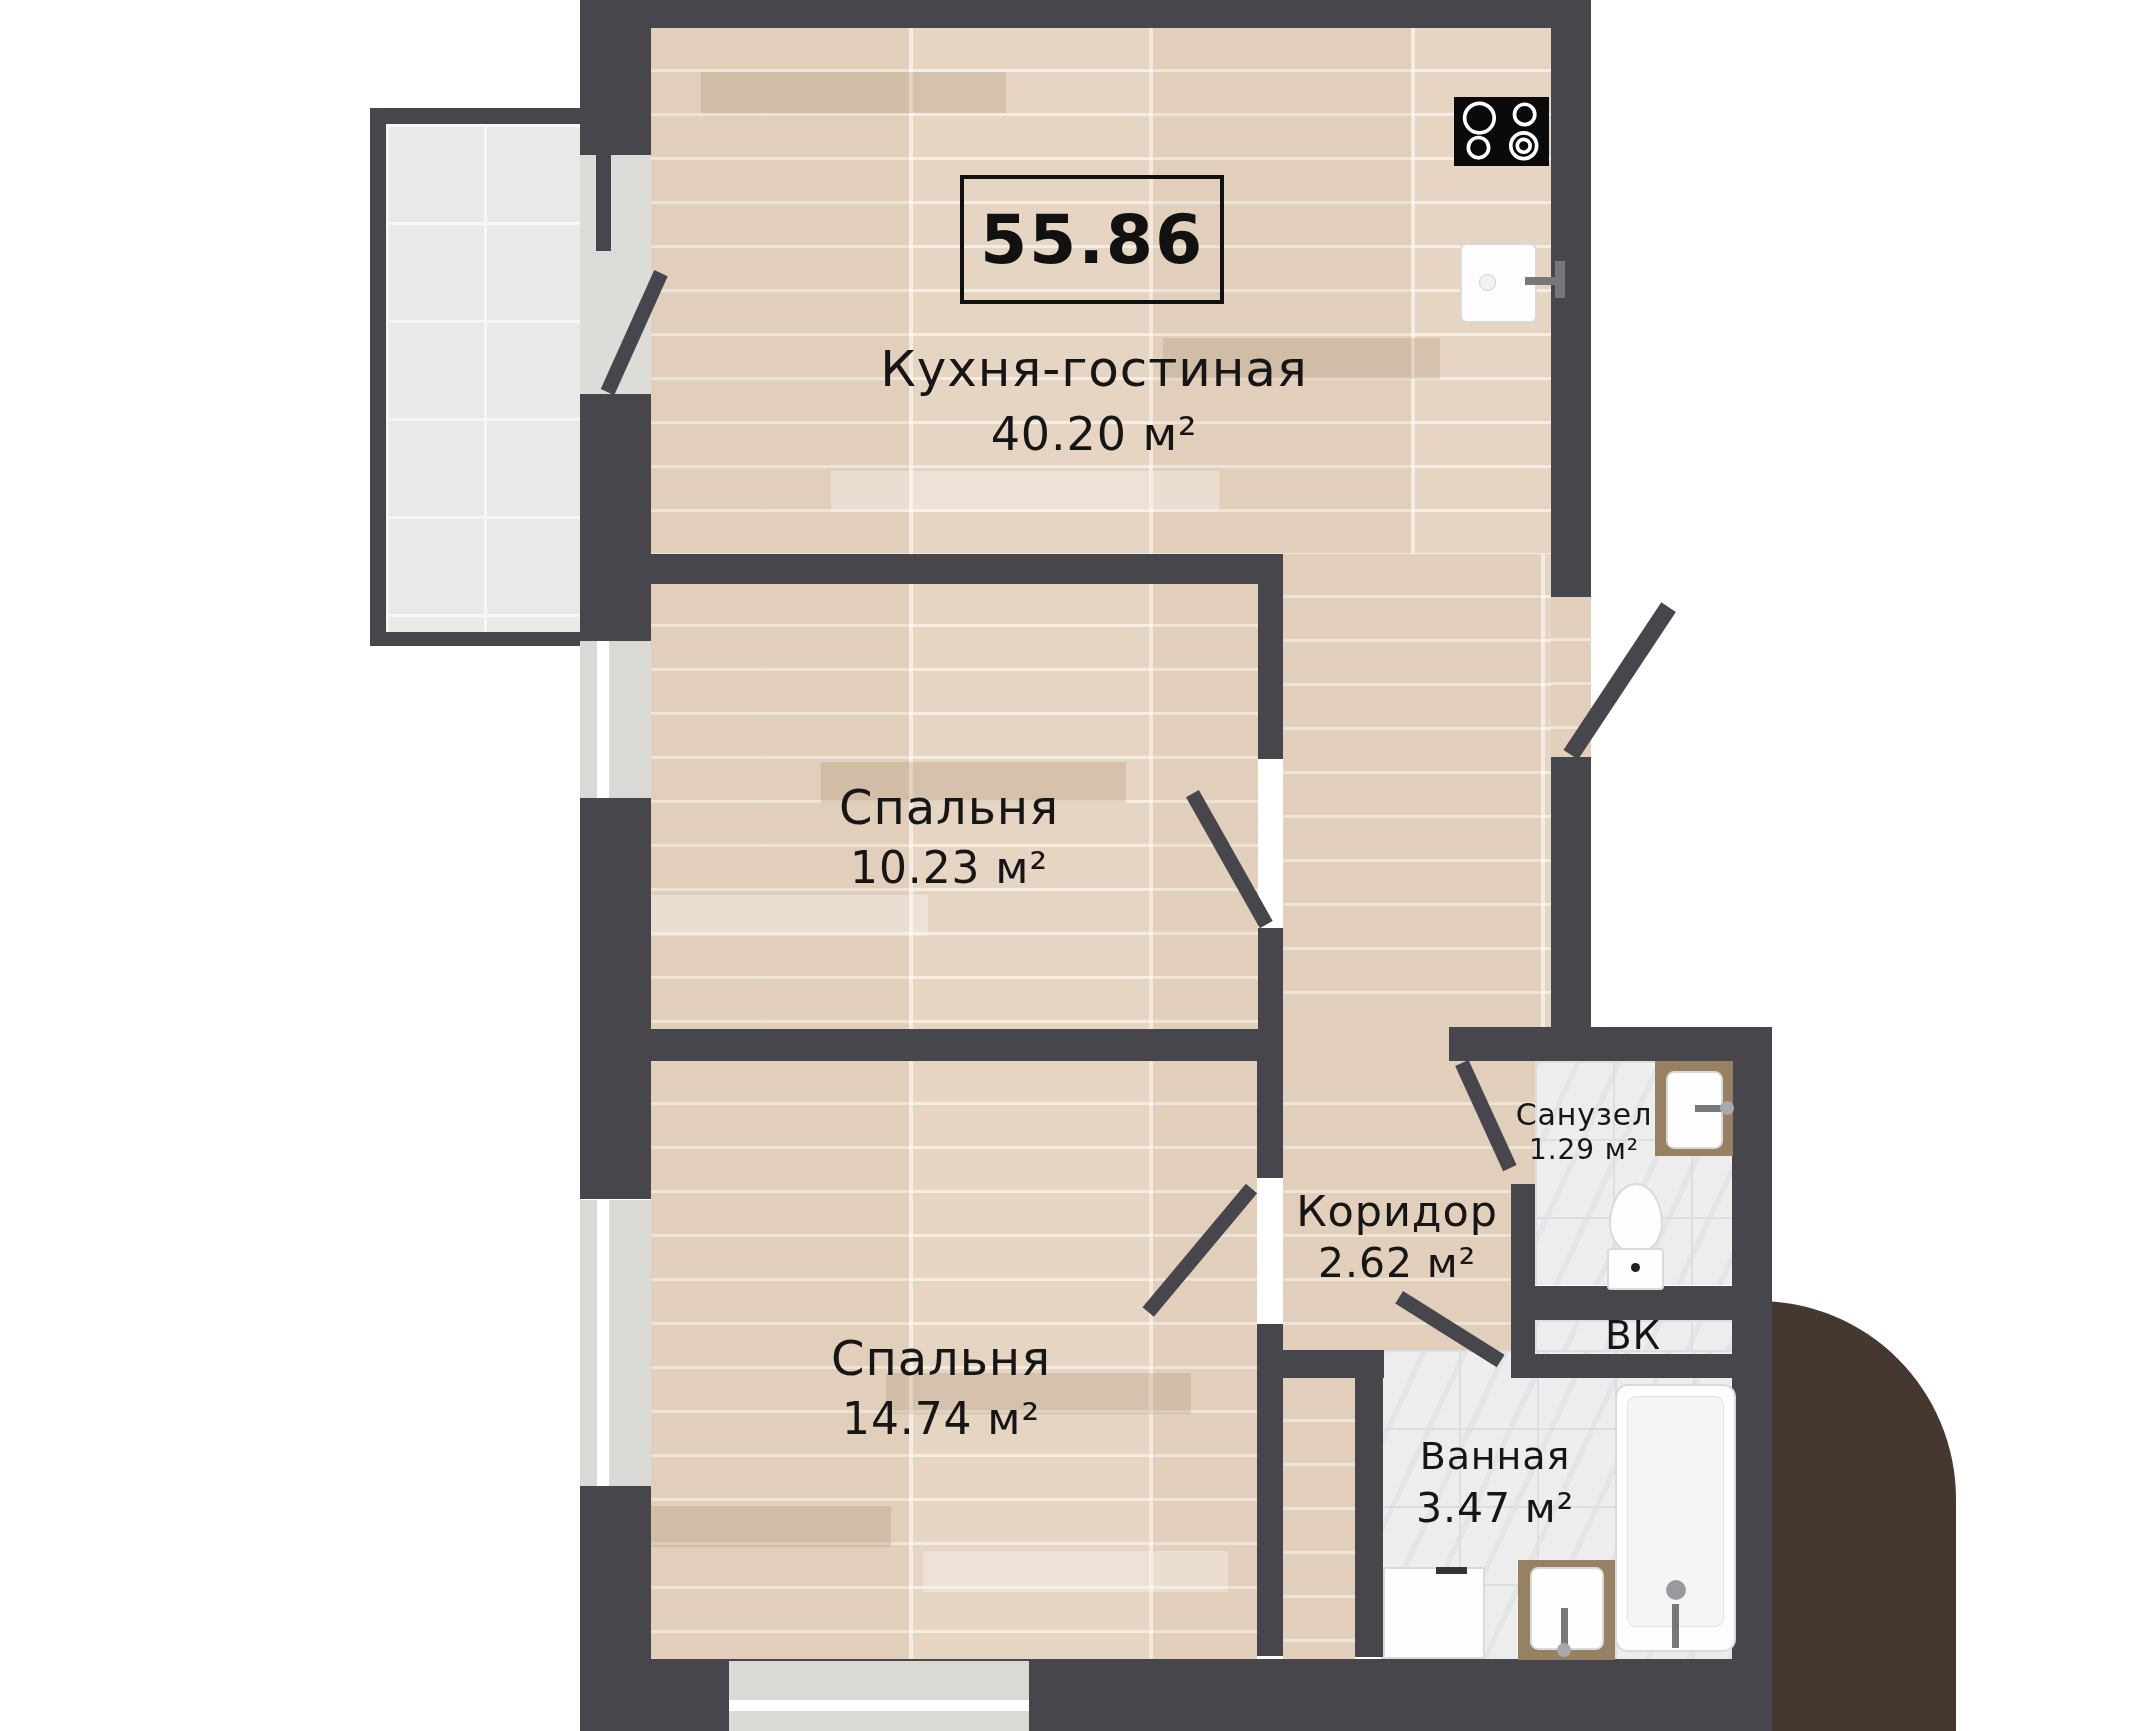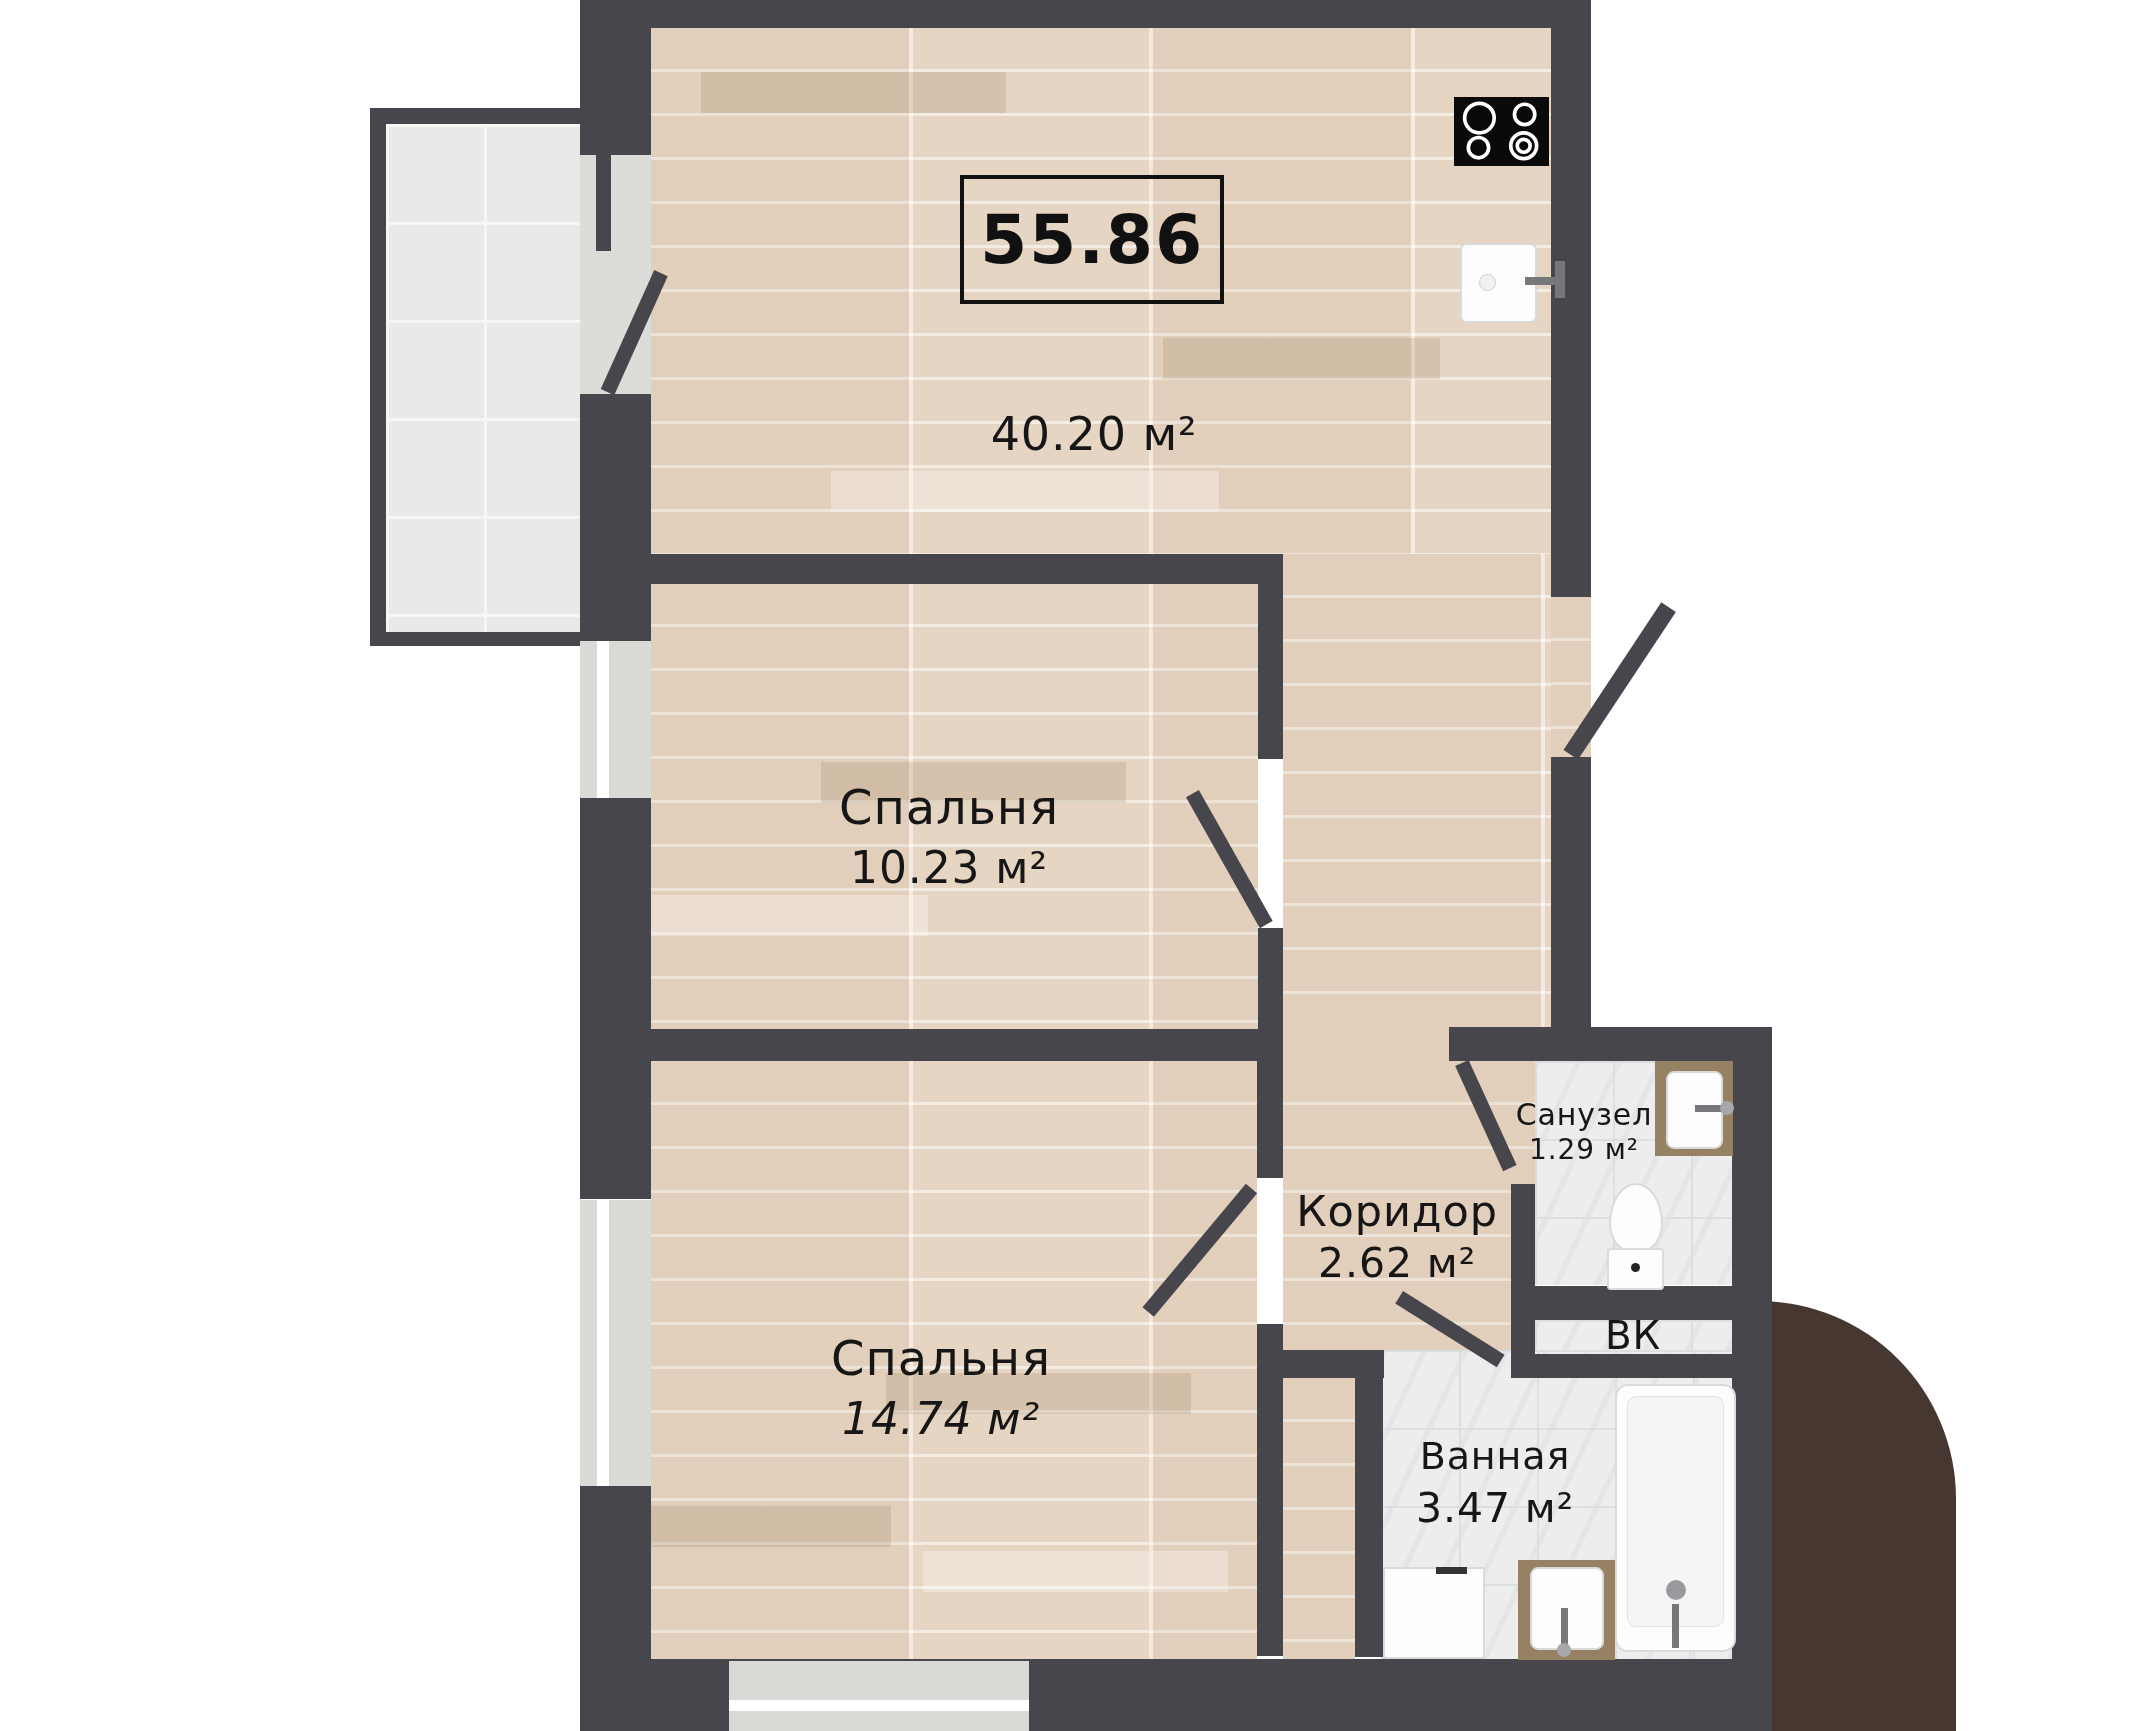--- a/index.html
+++ b/index.html
@@ -156,36 +156,39 @@
       <circle cx="1602" cy="160" r="11"></circle>
       <circle cx="1651" cy="158" r="14"></circle>
       <circle cx="1651" cy="158" r="7"></circle>
     </g>
   </svg>
 
   <div class="abs total-box" style="left:960px;top:175px;width:264px;height:129px;">
     <span>55.86</span>
   </div>
 
+  <div class="abs lbl" style="left:1094px;top:369px;font-size:50px;">
+    <div>Кухня-гостиная</div>
+  </div>
   <div class="abs lbl" style="left:1094px;top:434px;font-size:46px;">
     <div>40.20 м²</div>
   </div>
 
 
   <div class="abs lbl" style="left:949px;top:808px;font-size:48px;">
     <div>Спальня</div>
   </div>
   <div class="abs lbl" style="left:949px;top:868px;font-size:44px;">
     <div>10.23 м²</div>
   </div>
 
   <div class="abs lbl" style="left:941px;top:1359px;font-size:48px;">
     <div>Спальня</div>
   </div>
-  <div class="abs lbl" style="left:941px;top:1419px;font-size:44px;font-style:italic;">
+  <div class="abs lbl" style="left:941px;top:1419px;font-size:44px;">
     <div>14.74 м²</div>
   </div>
 
   <div class="abs lbl" style="left:1397px;top:1211px;font-size:43px;">
     <div>Коридор</div>
   </div>
   <div class="abs lbl" style="left:1397px;top:1263px;font-size:41px;">
     <div>2.62 м²</div>
   </div>
 

